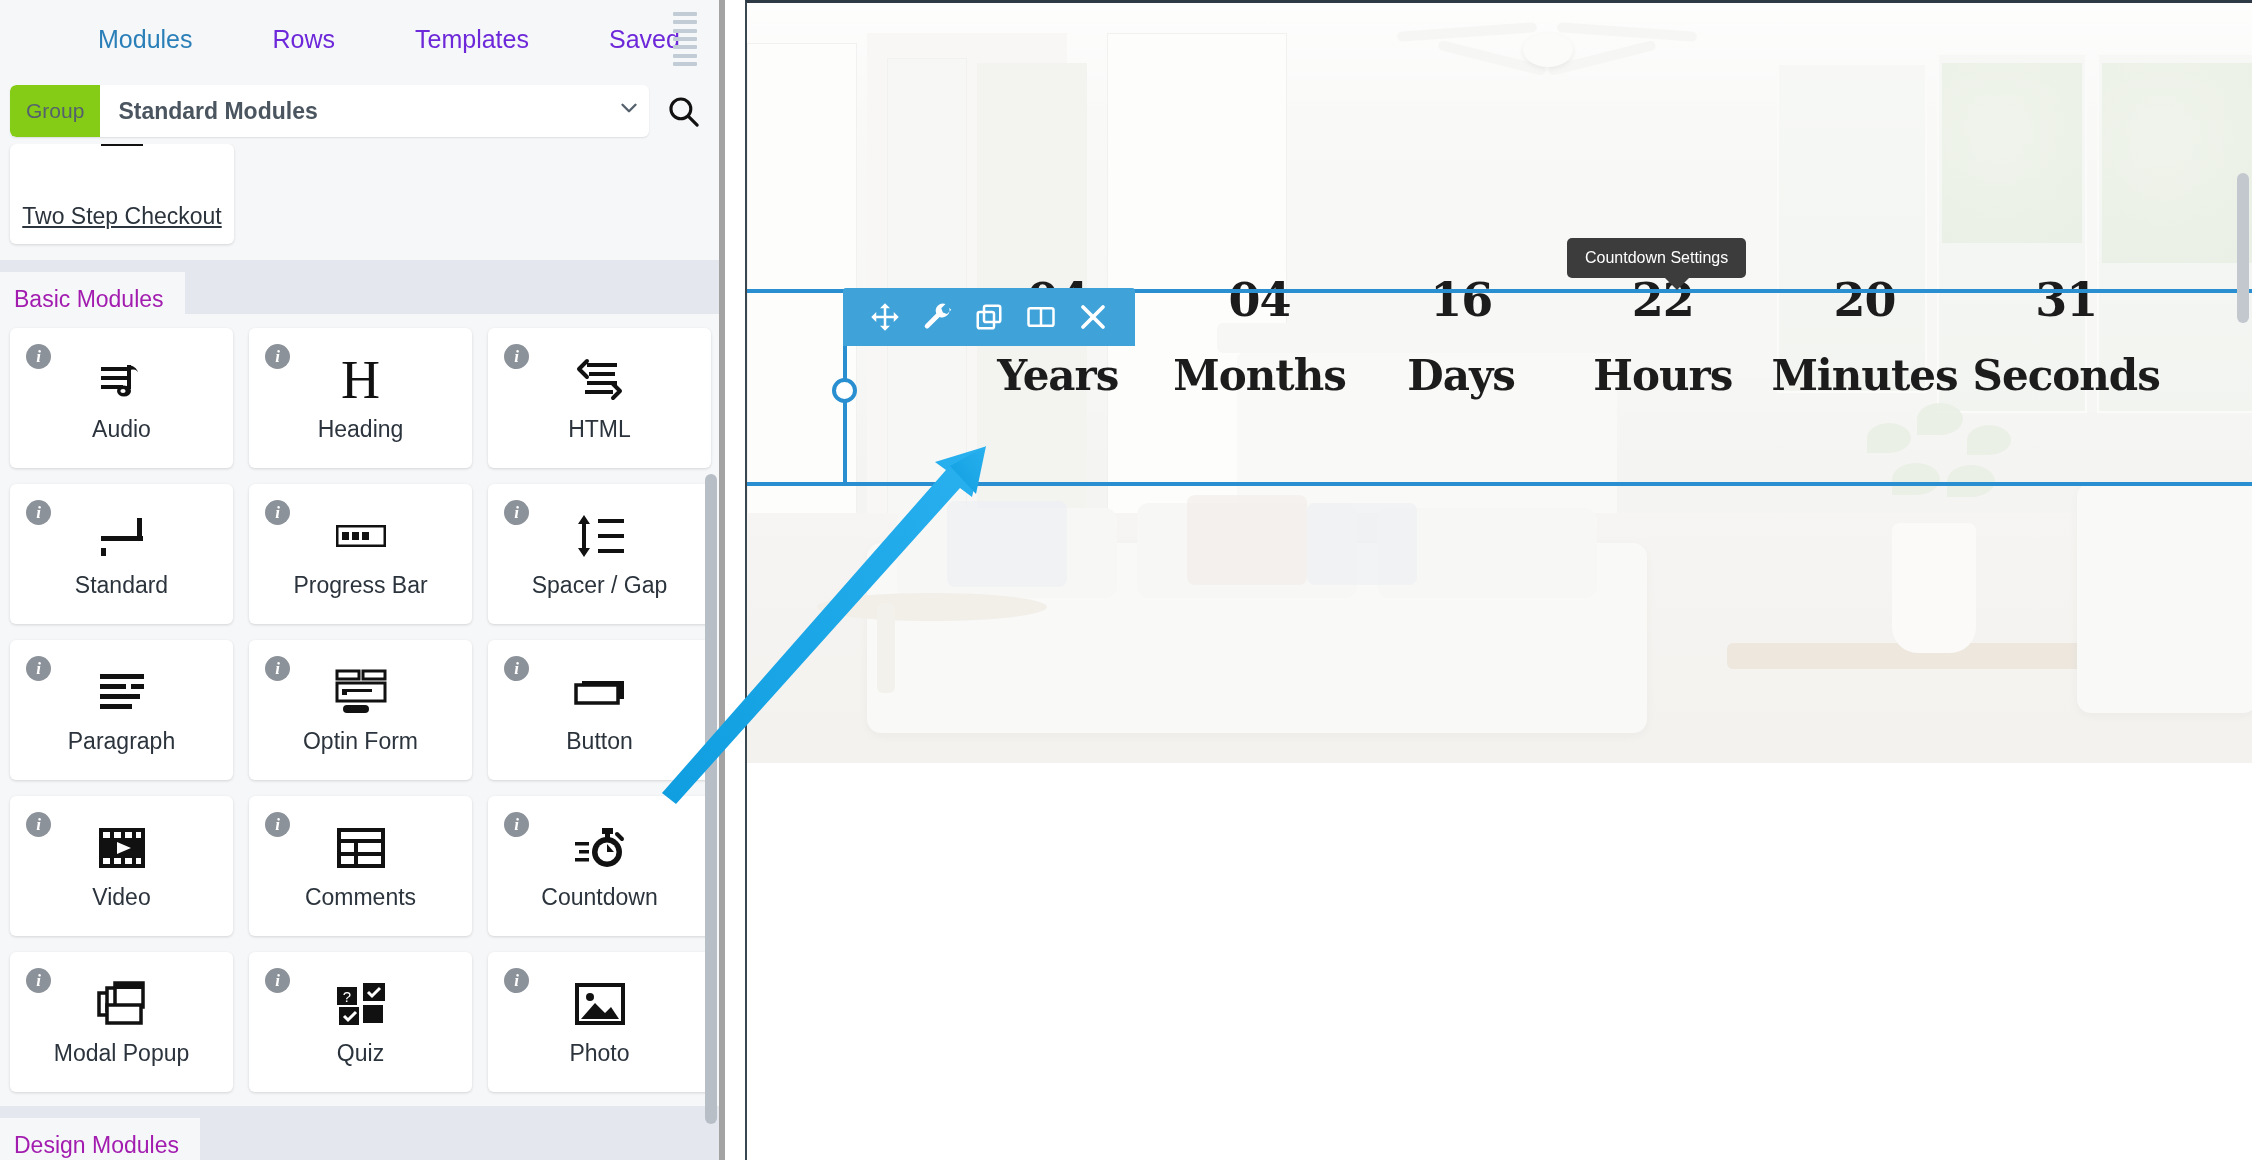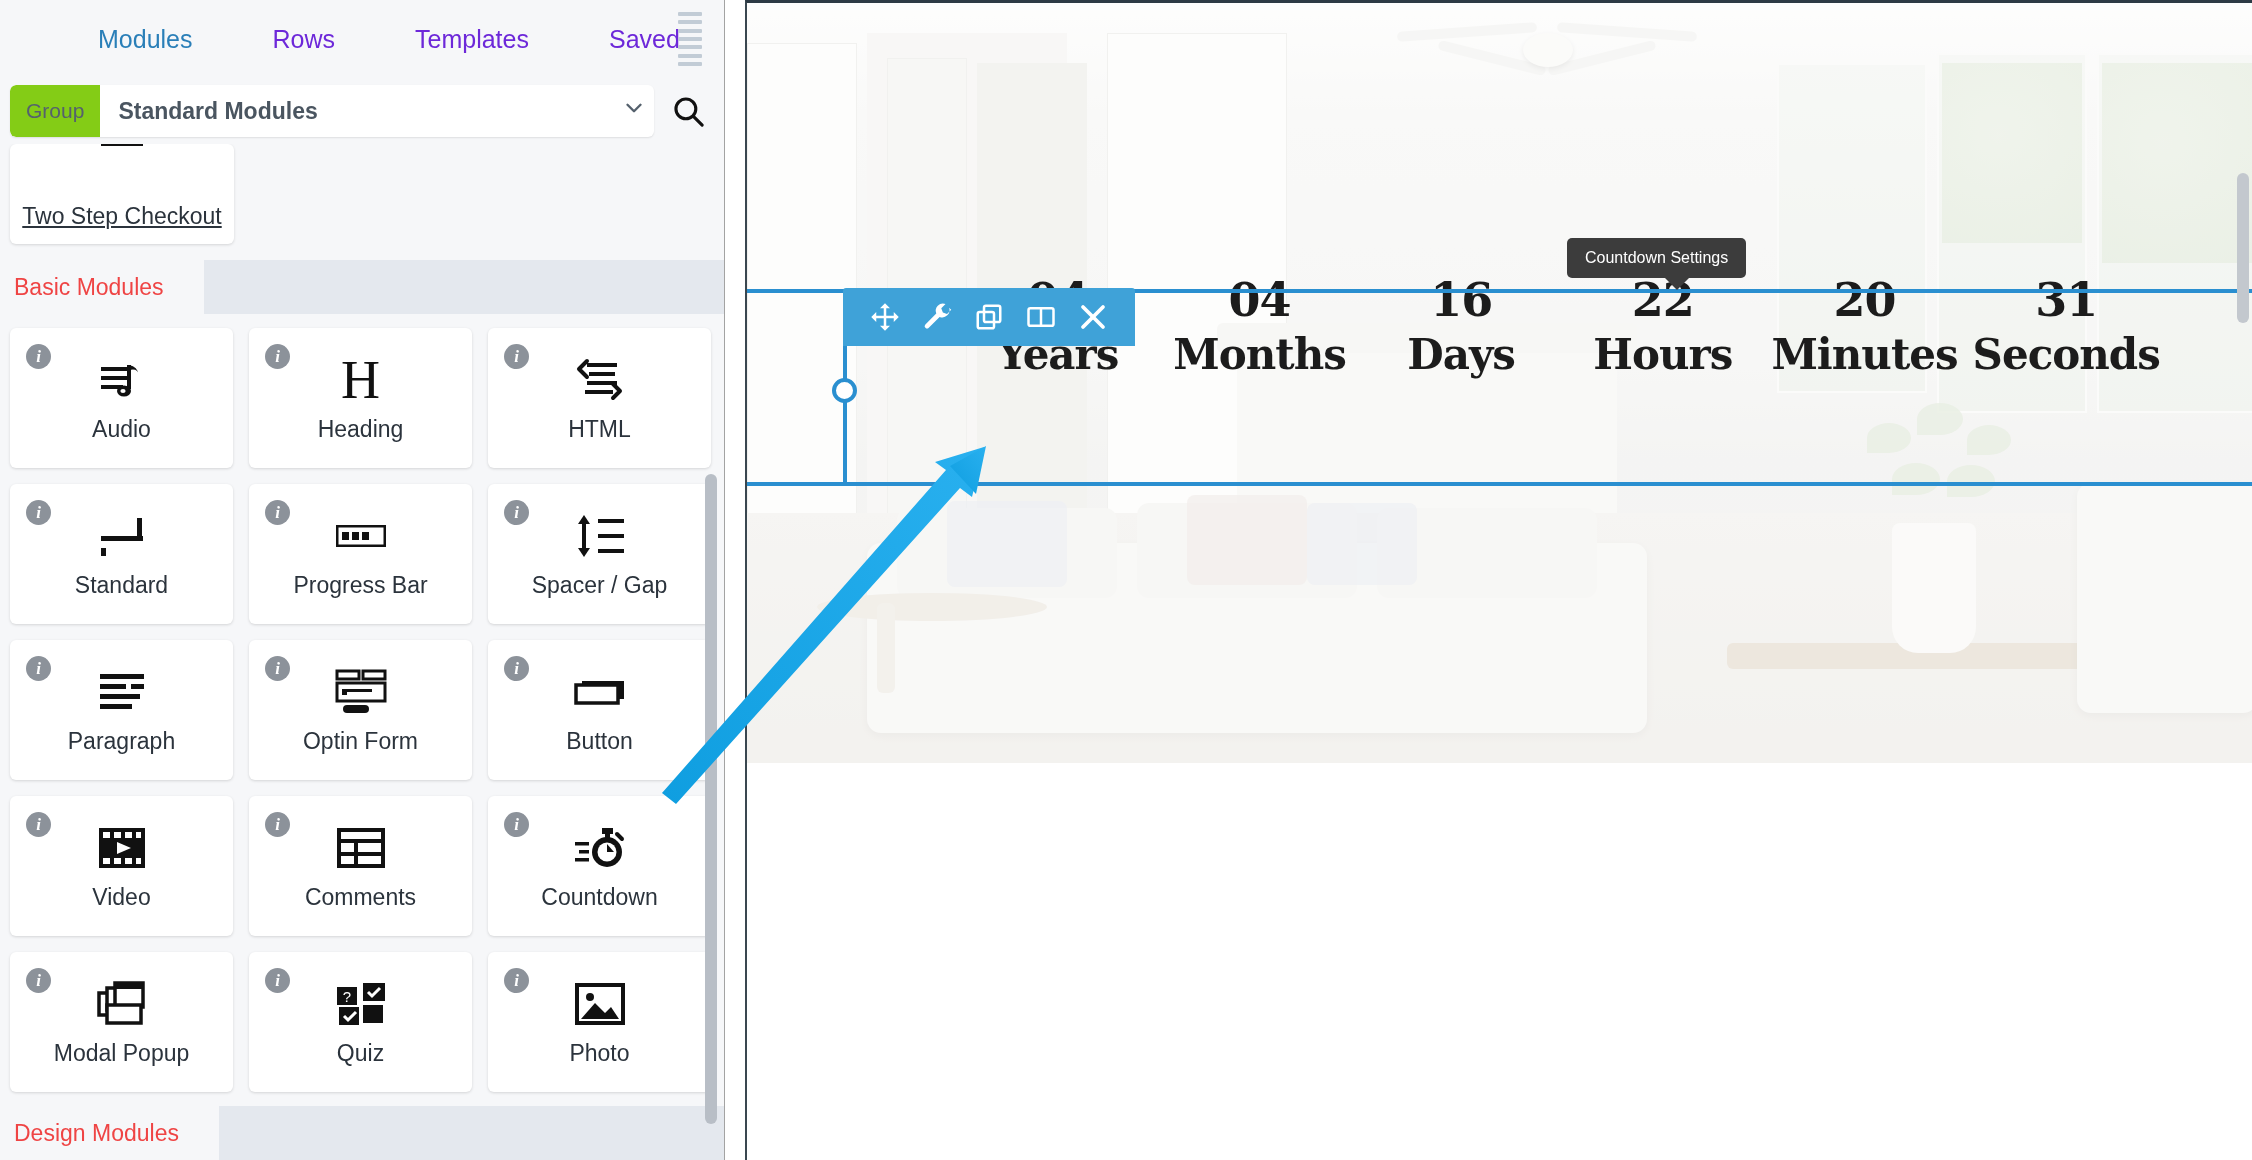--- a/index.html
+++ b/index.html
@@ -9,21 +9,21 @@
     background: #ffffff;
     overflow: hidden;
   }
   #app { position: relative; width: 2252px; height: 1160px; }
 
   
   #panel {
     position: absolute; left: 0; top: 0;
     width: 725px; height: 1160px;
     background: #f6f7f9;
-    border-right: 1px solid #a3a3a3;
+    border-right: 6px solid #a3a3a3;
     overflow: hidden;
   }
   #panel-header {
     position: relative;
     height: 78px;
     background: #f6f7f9;
     display: flex; align-items: center;
   }
   .tabs { display: flex; align-items: center; padding-left: 58px; gap: 0; }
   .tab {
@@ -93,25 +93,25 @@
     background: #f6f7f9;
   }
 
   .section-head {
     position: relative;
     background: #e4e8ee;
     height: 54px;
     margin: 0 0 0 0;
   }
   .section-head .lbl {
-    position: absolute; left: 0; top: 0;
+    position: absolute; left: 0; top: 12px;
     background: #f6f7f9;
     height: 54px; line-height: 54px;
-    font-size: 23px; color: #ef4444;
-    padding: 0 40px 0 14px;
+    font-size: 23px; color: #a21caf;
+    padding: 0 21px 0 14px;
     white-space: nowrap;
   }
 
   .grid {
     display: grid;
     grid-template-columns: repeat(3, 1fr);
     gap: 16px;
     padding: 14px 14px 14px 10px;
   }
   .mcard {
@@ -650,21 +650,21 @@
 
       <div id="countdown">
         <div class="cd-nums">
           <div class="cell"><span class="cd-num">04</span></div>
           <div class="cell"><span class="cd-num">04</span></div>
           <div class="cell"><span class="cd-num">16</span></div>
           <div class="cell"><span class="cd-num">22</span></div>
           <div class="cell"><span class="cd-num">20</span></div>
           <div class="cell"><span class="cd-num">31</span></div>
         </div>
-        <div class="cd-labels" style="margin-top:3px;">
+        <div class="cd-labels" style="margin-top:24px;">
           <div class="cell"><span class="cd-lab">Years</span></div>
           <div class="cell"><span class="cd-lab">Months</span></div>
           <div class="cell"><span class="cd-lab">Days</span></div>
           <div class="cell"><span class="cd-lab">Hours</span></div>
           <div class="cell"><span class="cd-lab">Minutes</span></div>
           <div class="cell"><span class="cd-lab">Seconds</span></div>
         </div>
       </div>
 
       <div class="sel-line" id="sel-top"></div>

